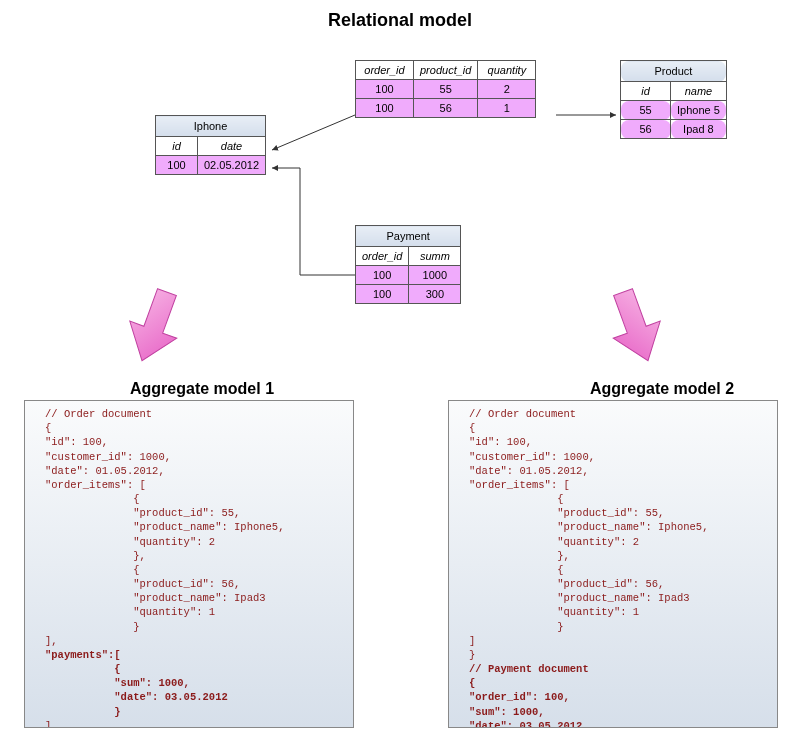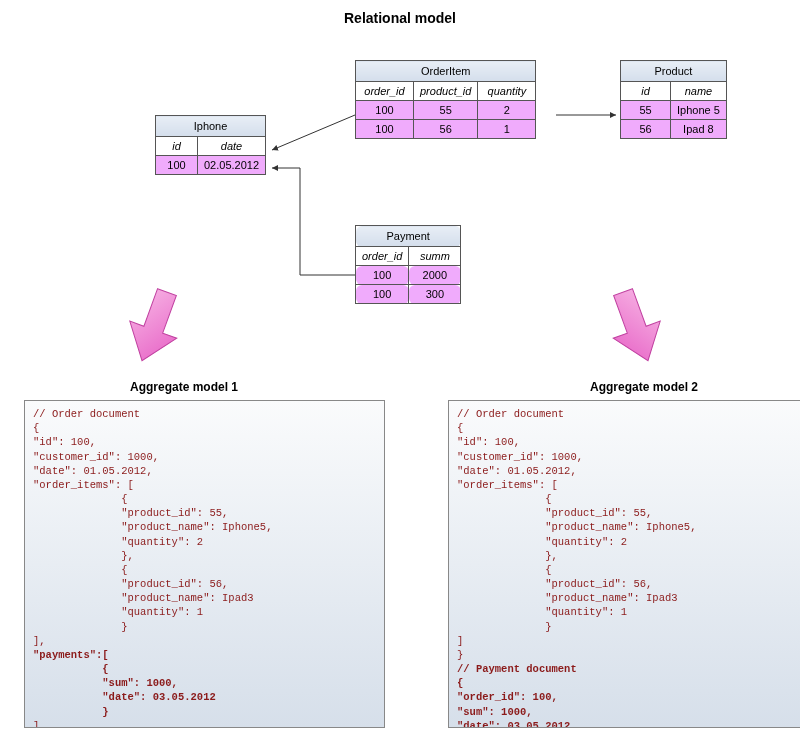--- a/index.html
+++ b/index.html
@@ -12,21 +12,21 @@
     height: 742px;
     background: #fff;
     position: relative;
   }
   .main-title {
     position: absolute;
     top: 10px;
     width: 100%;
     text-align: center;
     font-weight: bold;
-    font-size: 14px;
+    font-size: 18px;
   }
   .db-table {
     position: absolute;
     border-collapse: collapse;
     background: #fff;
   }
   .db-table th, .db-table td {
     border: 1px solid #555;
     padding: 3px 6px;
     text-align: center;
@@ -42,50 +42,50 @@
   .db-table .col-header {
     font-style: italic;
     font-weight: normal;
     background: #fff;
   }
   #table-order { top: 115px; left: 155px; }
   #table-order th, #table-order td { min-width: 42px; }
   #table-orderitem { top: 60px; left: 355px; }
   #table-orderitem th, #table-orderitem td { min-width: 58px; }
   #table-product { top: 60px; left: 620px; }
-  #table-product th, #table-product td { min-width: 50px; }
+  #table-product th, #table-product td { min-width: 50px; border-radius: 8px; }
   #table-payment { top: 225px; left: 355px; }
-  #table-payment th, #table-payment td { min-width: 52px; border-radius: 6px; }
+  #table-payment th, #table-payment td { min-width: 52px; }
 
   .arrow-svg { position: absolute; top: 0; left: 0; pointer-events: none; }
 
   .big-arrow {
     position: absolute;
     width: 60px;
     height: 80px;
   }
   .big-arrow svg { width: 100%; height: 100%; }
   #arrow-left { top: 285px; left: 125px; transform: rotate(20deg); }
   #arrow-right { top: 285px; left: 605px; transform: rotate(-20deg) scaleX(-1); }
 
   .agg-title {
     position: absolute;
     font-weight: bold;
-    font-size: 12px;
+    font-size: 16px;
   }
   #agg-title-1 { top: 380px; left: 130px; }
   #agg-title-2 { top: 380px; left: 590px; text-align: right; }
 
   .code-box {
     position: absolute;
-    width: 361px;
+    width: 330px;
     height: 328px;
     border: 1px solid #888;
     background: linear-gradient(#fafbfc, #d6dfea);
-    padding: 6px 8px;
+    padding: 6px 20px;
     font-family: "Courier New", monospace;
     font-size: 10.5px;
     line-height: 1.35;
     color: #8b1a1a;
     white-space: pre;
     overflow: hidden;
   }
   #code-box-1 { top: 400px; left: 24px; }
   #code-box-2 { top: 400px; left: 448px; }
   .code-box .bold { font-weight: bold; }
@@ -122,23 +122,20 @@
   </tr>
   <tr>
     <td>100</td>
     <td>02.05.2012</td>
   </tr>
 </tbody>
   </table>
 
 <table id="table-orderitem" class="db-table">
   <tbody>
-      <tr>
-        <th class="table-title" colspan="3">OrderItem</th>
-      </tr>
   <tr>
     <th class="col-header">order_id</th>
     <th class="col-header">product_id</th>
     <th class="col-header">quantity</th>
   </tr>
   <tr>
     <td>100</td>
     <td>55</td>
     <td>2</td>
   </tr>
@@ -174,21 +171,21 @@
   <tbody>
       <tr>
         <th class="table-title" colspan="2">Payment</th>
       </tr>
   <tr>
     <th class="col-header">order_id</th>
     <th class="col-header">summ</th>
   </tr>
   <tr>
     <td>100</td>
-    <td>2000</td>
+    <td>1000</td>
   </tr>
   <tr>
     <td>100</td>
     <td>300</td>
   </tr>
 </tbody>
   </table>
 
 <div id="arrow-left" class="big-arrow">
   <svg viewBox="0 0 60 80">

